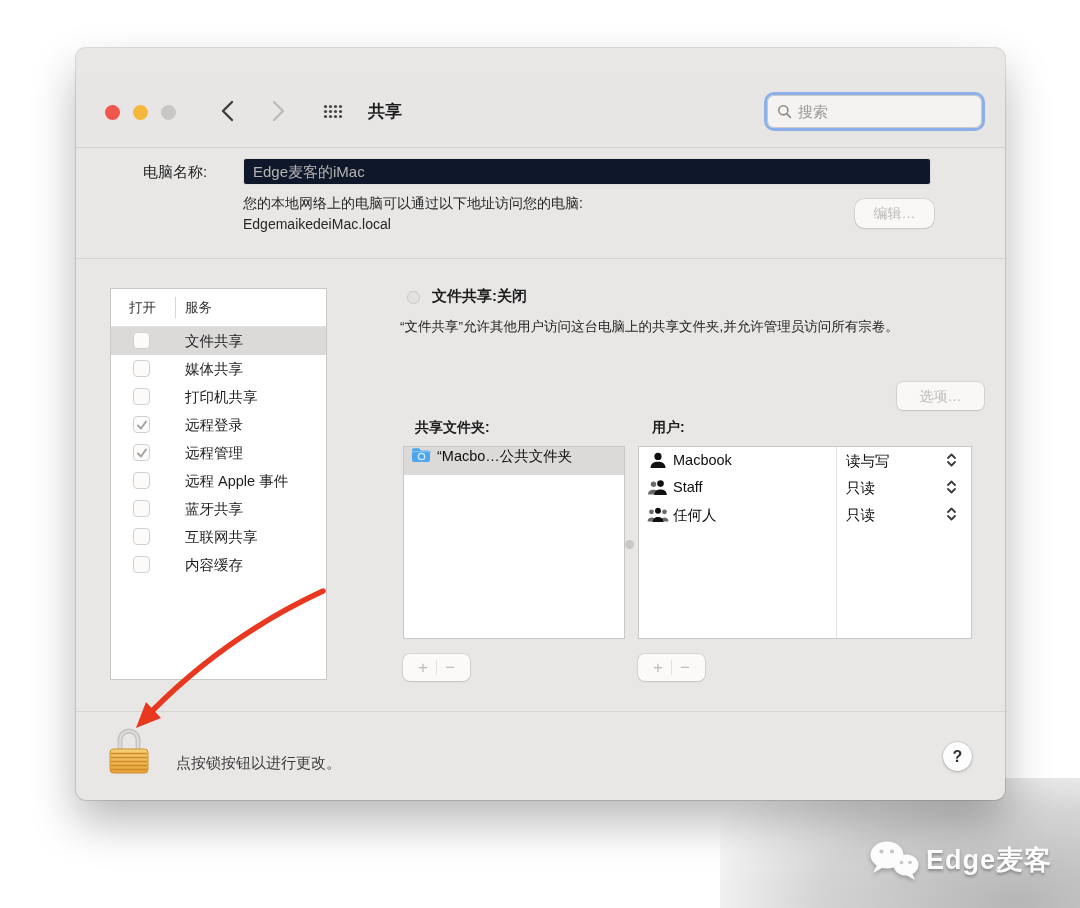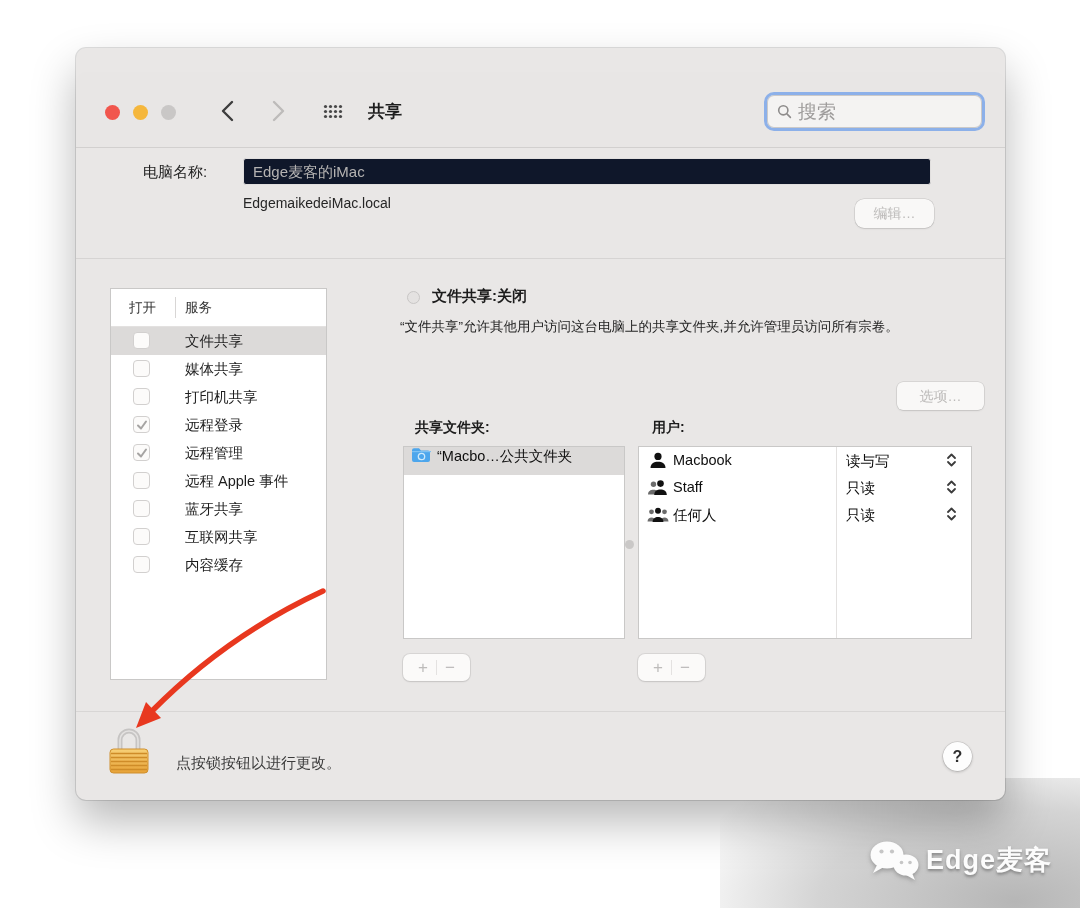--- a/index.html
+++ b/index.html
@@ -16,21 +16,21 @@
   .tl.yellow{left:57px;background:var(--traffic_yellow);}
   .tl.gray{left:85px;background:var(--traffic_gray);}
   .navbtn{position:absolute;top:28px;width:14px;height:22px;}
   .nav-back{left:144px;} .nav-fwd{left:196px;}
   .grid-icon{position:absolute;left:247px;top:32px;}
   .win-title{position:absolute;left:292px;top:28px;font-size:17px;font-weight:700;color:#1e1e1e;}
   .search{position:absolute;left:688px;top:20px;width:221px;height:39px;box-sizing:border-box;
           border:3px solid var(--accent_blue);border-radius:10px;background:#f4f3f2;
           box-shadow:inset 0 0 0 1px #cbc9c8;display:flex;align-items:center;}
   .search svg{margin-left:10px;flex:0 0 auto;}
-  .search input{flex:1;min-width:0;border:none;outline:none;background:transparent;font-size:19px;color:#333;
+  .search input{flex:1;min-width:0;border:none;outline:none;background:transparent;font-size:15px;color:#333;
                 padding:0 8px 0 6px;font-family:inherit;}
   .search input::placeholder{color:#9d9b9a;}
   
   .cname-label{position:absolute;left:67px;top:115px;font-size:15px;color:#1f1f1f;}
   .cname-field{position:absolute;left:167px;top:110px;width:688px;height:27px;box-sizing:border-box;
                background:#0f172a;border:1px solid #e1dfde;border-radius:3px;line-height:25px;
                padding-left:9px;font-size:15px;color:#b5b3b2;}
   .cname-desc{position:absolute;left:167px;top:145px;font-size:14px;line-height:21px;color:#262626;}
   .btn{box-sizing:border-box;background:#f9f8f7;border-radius:6px;text-align:center;
        box-shadow:0 0 0 0.5px rgba(0,0,0,.14), 0 1px 2px rgba(0,0,0,.09);
@@ -140,20 +140,21 @@
             <circle cx="6.3" cy="6.3" r="4.6" fill="none" stroke="#8e8c8b" stroke-width="1.6"></circle>
             <line x1="9.9" y1="9.9" x2="13.4" y2="13.4" stroke="#8e8c8b" stroke-width="1.6" stroke-linecap="round"></line>
           </svg>
         <input type="text" placeholder="搜索" style="">
       </div>
     </div>
 
     <div class="cname-label">电脑名称:</div>
     <div class="cname-field">Edge麦客的iMac</div>
     <div class="cname-desc">
+      <div>您的本地网络上的电脑可以通过以下地址访问您的电脑:</div>
       <div>EdgemaikedeiMac.local</div>
     </div>
     <div class="btn edit-btn">编辑…</div>
 
     <div class="hr1"></div>
 
     <div class="svc-box">
       <div class="svc-head">
         <span class="c1">打开</span>
         <span class="vsep"></span>

